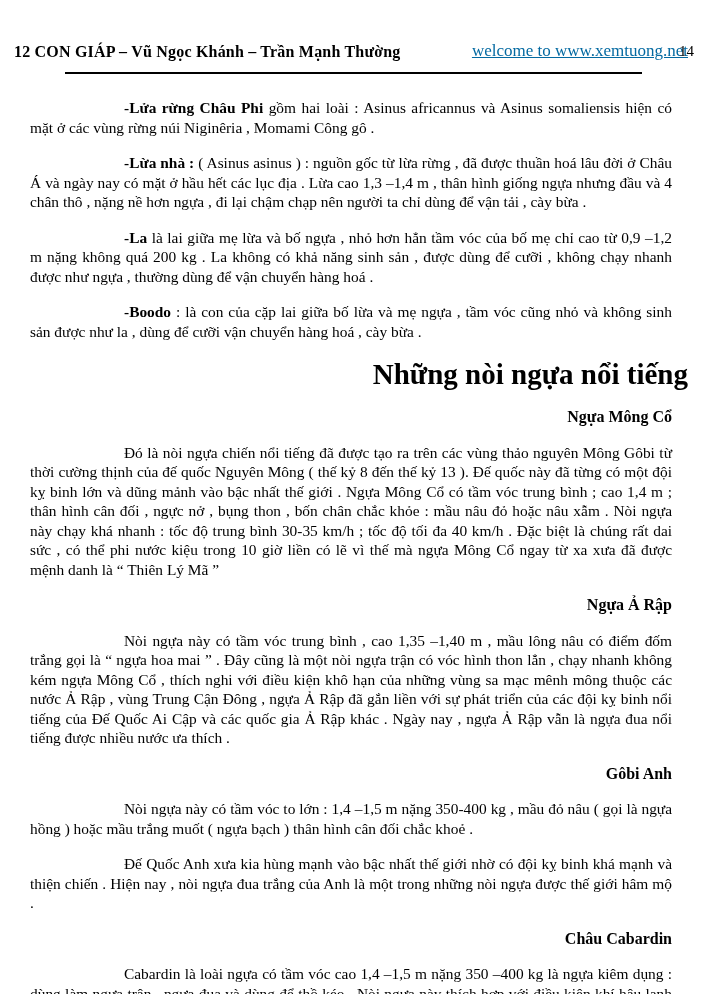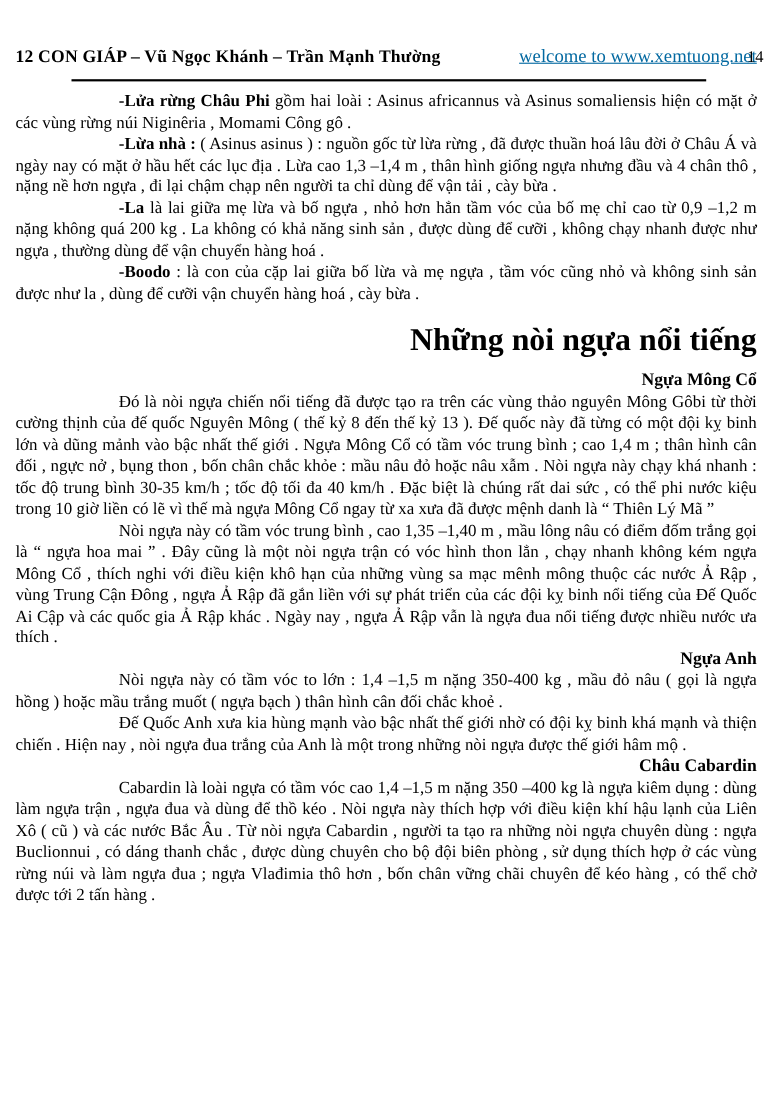--- a/index.html
+++ b/index.html
@@ -35,21 +35,21 @@
   }
   .header-rule {
     position:absolute; top:72px; left:65px; width:577px;
     border-top:2px solid #000000;
   }
   .content {
     position:absolute; top:82px; left:14px; width:674px;
     font-size:15.4px; line-height:19.5px;
     text-align:justify;
   }
-  .content p { margin:0; text-indent:94px; }
+  .content p { margin:16px; text-indent:94px; }
   .lead { font-weight:bold; }
   .main-heading {
     font-size:29px; line-height:34px; font-weight:bold;
     text-align:right; text-indent:0;
     margin:15px 0 10px 91px;
   }
   .breed-heading {
     font-weight:bold; font-size:16px;
     text-align:right; text-indent:94px;
     margin:0;
@@ -82,25 +82,26 @@
     <p><span class="lead">-Boodo</span><span> : là con của cặp lai giữa bố lừa và mẹ ngựa , tầm vóc cũng nhỏ và không sinh sản được như la , dùng để cưỡi vận chuyển hàng hoá , cày bừa .</span></p>
 
     <div class="main-heading">Những nòi ngựa nổi tiếng</div>
 
     <div>
       <p class="breed-heading">Ngựa Mông Cổ</p>
       <p>Đó là nòi ngựa chiến nổi tiếng đã được tạo ra trên các vùng thảo nguyên Mông Gôbi từ thời cường thịnh của đế quốc Nguyên Mông ( thế kỷ 8 đến thế kỷ 13 ). Đế quốc này đã từng có một đội kỵ binh lớn và dũng mảnh vào bậc nhất thế giới . Ngựa Mông Cổ có tầm vóc trung bình ; cao 1,4 m ; thân hình cân đối , ngực nở , bụng thon , bốn chân chắc khỏe : mầu nâu đỏ hoặc nâu xẫm . Nòi ngựa này chạy khá nhanh : tốc độ trung bình 30-35 km/h ; tốc độ tối đa 40 km/h . Đặc biệt là chúng rất dai sức , có thể phi nước kiệu trong 10 giờ liền có lẽ vì thế mà ngựa Mông Cổ ngay từ xa xưa đã được mệnh danh là “ Thiên Lý Mã ”</p>
     </div>
 
     <div>
+      <p class="breed-heading">Ngựa Ả Rập</p>
       <p>Nòi ngựa này có tầm vóc trung bình , cao 1,35 –1,40 m , mầu lông nâu có điểm đốm trắng gọi là “ ngựa hoa mai ” . Đây cũng là một nòi ngựa trận có vóc hình thon lẳn , chạy nhanh không kém ngựa Mông Cổ , thích nghi với điều kiện khô hạn của những vùng sa mạc mênh mông thuộc các nước Ả Rập , vùng Trung Cận Đông , ngựa Ả Rập đã gắn liền với sự phát triển của các đội kỵ binh nổi tiếng của Đế Quốc Ai Cập và các quốc gia Ả Rập khác . Ngày nay , ngựa Ả Rập vẫn là ngựa đua nổi tiếng được nhiều nước ưa thích .</p>
     </div>
 
     <div>
-      <p class="breed-heading">Ngựa Anh</p>
+      <p class="breed-heading">Gôbi Anh</p>
       <p>Nòi ngựa này có tầm vóc to lớn : 1,4 –1,5 m nặng 350-400 kg , mầu đỏ nâu ( gọi là ngựa hồng ) hoặc mầu trắng muốt ( ngựa bạch ) thân hình cân đối chắc khoẻ .</p>
       <p>Đế Quốc Anh xưa kia hùng mạnh vào bậc nhất thế giới nhờ có đội kỵ binh khá mạnh và thiện chiến . Hiện nay , nòi ngựa đua trắng của Anh là một trong những nòi ngựa được thế giới hâm mộ .</p>
     </div>
 
     <div>
       <p class="breed-heading">Châu Cabardin</p>
       <p>Cabardin là loài ngựa có tầm vóc cao 1,4 –1,5 m nặng 350 –400 kg là ngựa kiêm dụng : dùng làm ngựa trận , ngựa đua và dùng để thồ kéo . Nòi ngựa này thích hợp với điều kiện khí hậu lạnh của Liên Xô ( cũ ) và các nước Bắc Âu . Từ nòi ngựa Cabardin , người ta tạo ra những nòi ngựa chuyên dùng : ngựa Buclionnui , có dáng thanh chắc , được dùng chuyên cho bộ đội biên phòng , sử dụng thích hợp ở các vùng rừng núi và làm ngựa đua ; ngựa Vlađimia thô hơn , bốn chân vững chãi chuyên để kéo hàng , có thể chở được tới 2 tấn hàng .</p>
     </div>
 
   </div>

